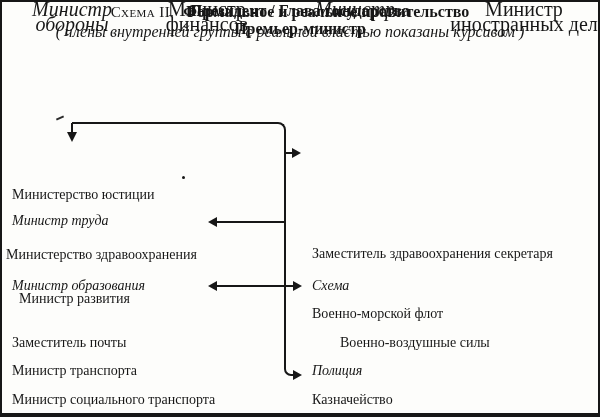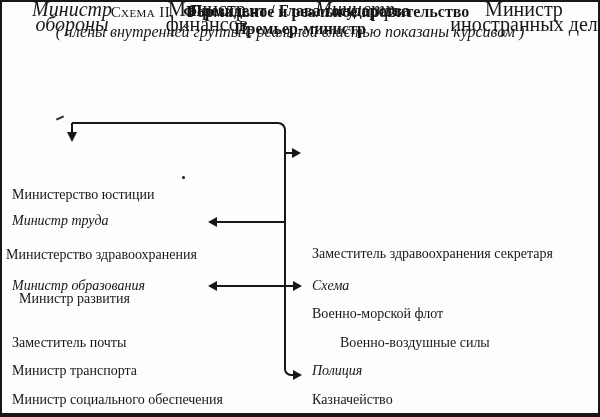--- a/index.html
+++ b/index.html
@@ -76,21 +76,21 @@
     <div>иностранных дел</div>
   </div>
 
   <div class="abs item" style="left:10px;top:186px;">Министерство юстиции</div>
   <div class="abs item em" style="left:10px;top:212px;">Министр труда</div>
   <div class="abs item" style="left:4px;top:246px;">Министерство здравоохранения</div>
   <div class="abs item em" style="left:10px;top:277px;">Министр образования</div>
   <div class="abs item" style="left:10px;top:290px;margin-left:7px;">Министр развития</div>
   <div class="abs item" style="left:10px;top:334px;">Заместитель почты</div>
   <div class="abs item" style="left:10px;top:362px;">Министр транспорта</div>
-  <div class="abs item" style="left:10px;top:391px;">Министр социального обеспечения</div>
+  <div class="abs item" style="left:10px;top:391px;">Министр социального транспорта</div>
 
   <div class="abs item" style="left:310px;top:245px;">Заместитель здравоохранения секретаря</div>
   <div class="abs item em" style="left:310px;top:277px;">Схема</div>
   <div class="abs item" style="left:310px;top:305px;">Военно-морской флот</div>
   <div class="abs item" style="left:310px;top:334px;margin-left:28px;">Военно-воздушные силы</div>
   <div class="abs item em" style="left:310px;top:362px;">Полиция</div>
   <div class="abs item" style="left:310px;top:391px;">Казначейство</div>
 
   <div class="abs bracket-l"></div>
 

